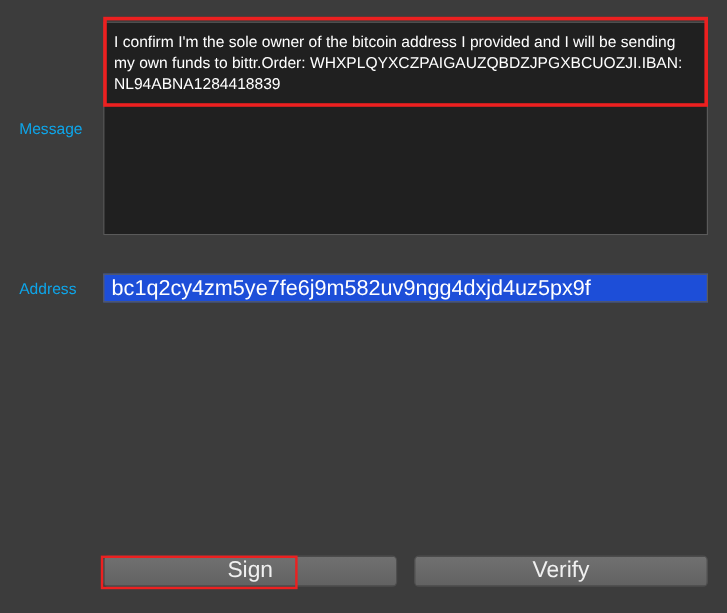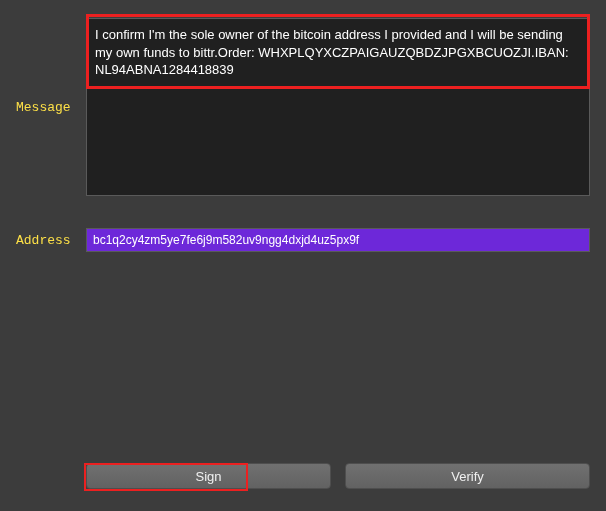--- a/index.html
+++ b/index.html
@@ -22,23 +22,22 @@
   .row {
     display: flex;
     align-items: stretch;
   }
   .row + .row { margin-top: 32px; }
   .label-col {
     width: 70px;
     flex: 0 0 70px;
     display: flex;
     align-items: center;
-    color: #fde047;
+    color: #0ea5e9;
     font-size: 13px;
-    font-family: Liberation Mono, monospace;
   }
   .field-col {
     flex: 1;
     position: relative;
   }
 
   .textarea {
     width: 100%;
     box-sizing: border-box;
     border: 1px solid #5a5a5a;
@@ -48,24 +47,24 @@
     font-size: 13px;
     line-height: 1.35;
     padding: 7px 8px;
     resize: none;
     outline: none;
   }
   .input {
     width: 100%;
     box-sizing: border-box;
     border: 1px solid #5a5a5a;
-    background: #6d28d9;
+    background: #1d4ed8;
     color: #ffffff;
     font-family: inherit;
-    font-size: 12px;
+    font-size: 18px;
     padding: 4px 6px;
     outline: none;
     height: 24px;
   }
 
   .message-area { height: 178px; position: relative; }
   .signature-area { height: 180px; position: relative; }
   .message-area .textarea,
   .signature-area .textarea {
     position: absolute;
@@ -108,21 +107,21 @@
     display: flex;
     gap: 14px;
   }
   .btn {
     flex: 1;
     height: 24px;
     background: linear-gradient(#707070,#626262);
     border: 1px solid #4e4e4e;
     border-radius: 4px;
     color: #f0f0f0;
-    font-size: 13px;
+    font-size: 19px;
     display: flex;
     align-items: center;
     justify-content: center;
     cursor: pointer;
     position: relative;
     user-select: none;
   }
   .btn-hl {
     position: absolute;
     left: 84px;

